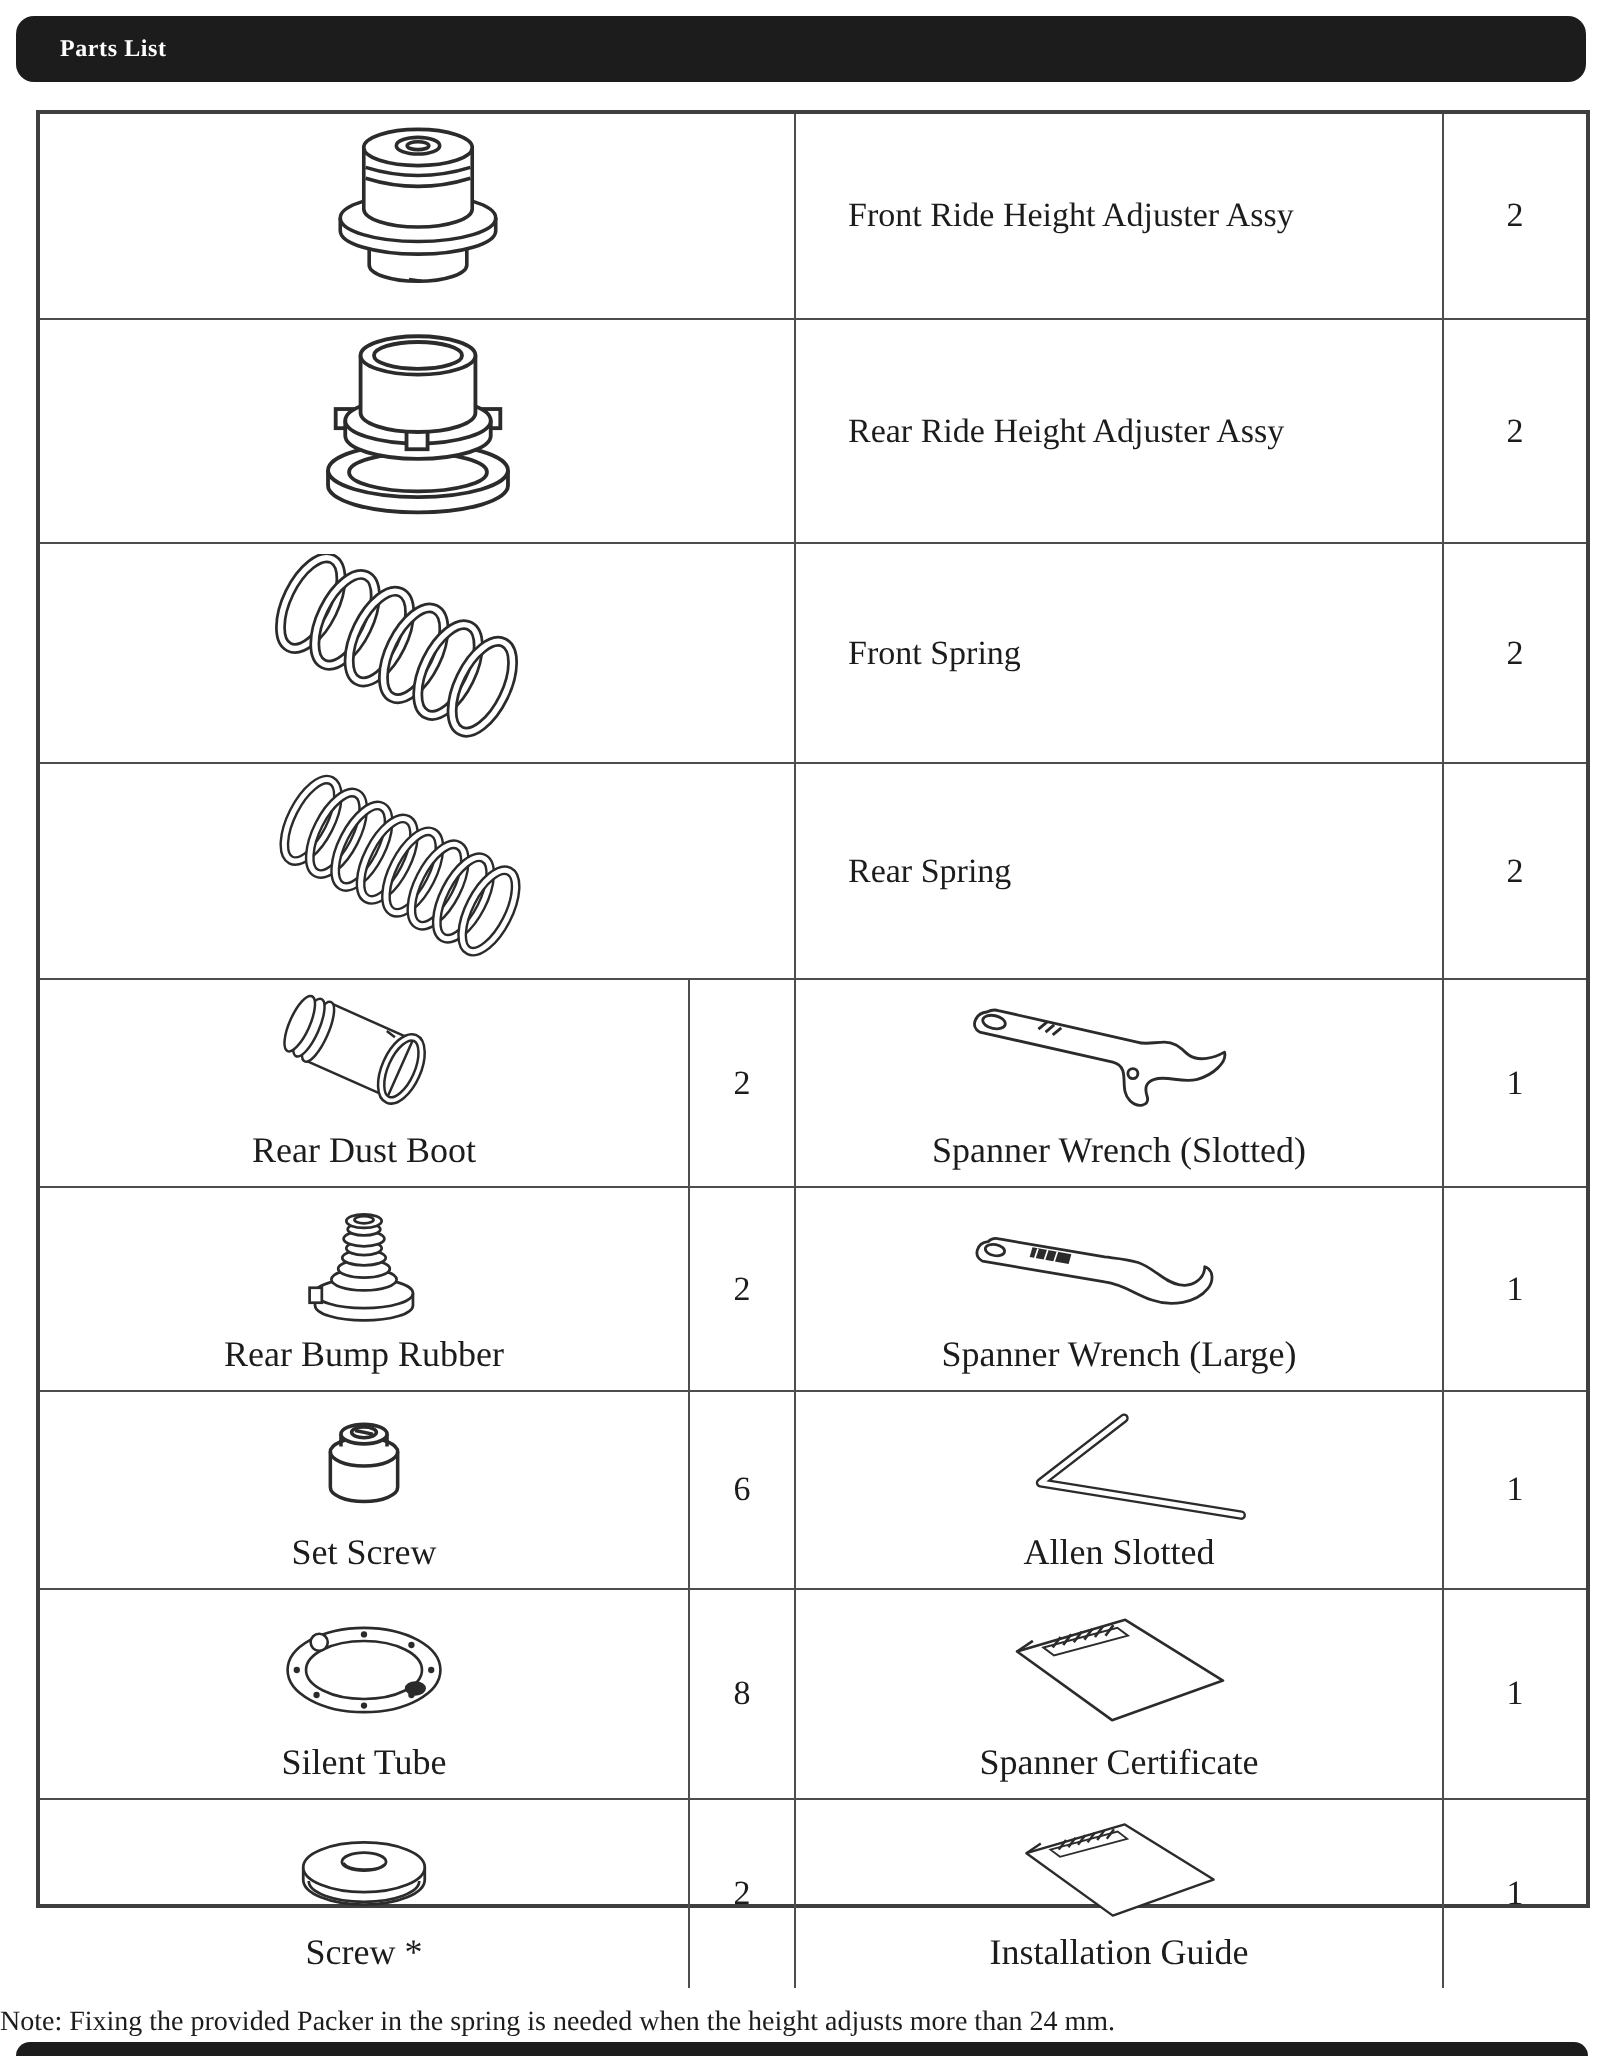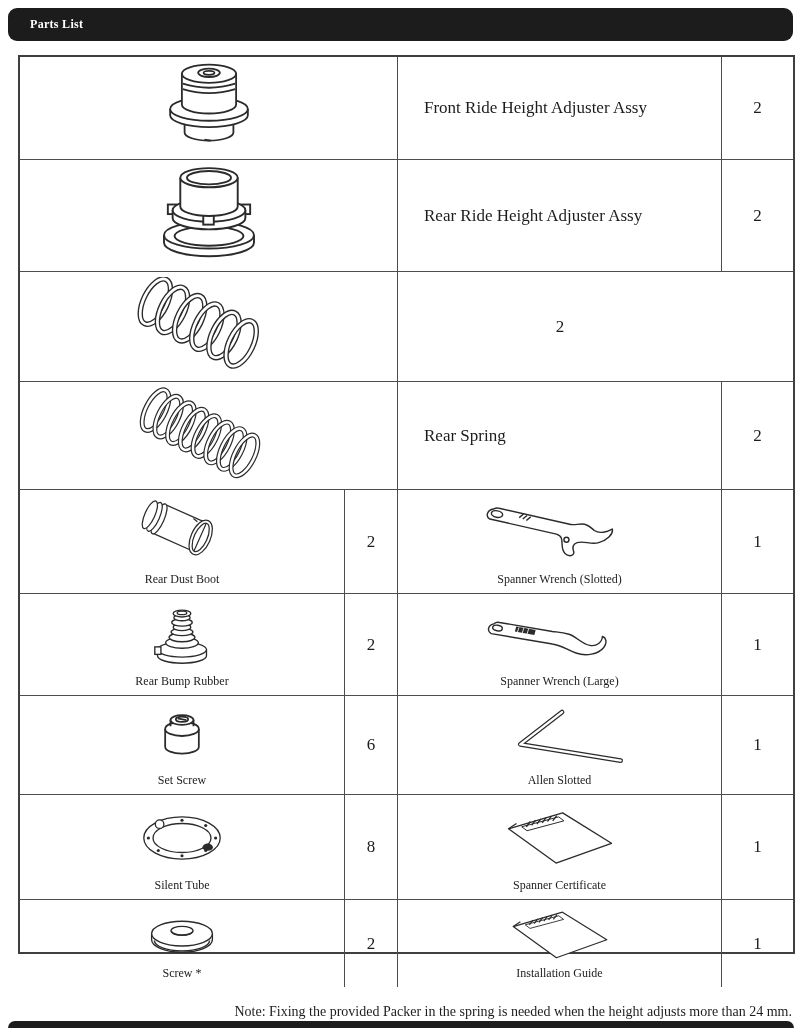--- a/index.html
+++ b/index.html
@@ -24,24 +24,24 @@
   .row.last{border-bottom:none;flex:1;}
   .row.full{grid-template-columns:378px 324px 1fr;}
   .row.split{grid-template-columns:325px 53px 324px 1fr;}
   .cell{border-right:1.5px solid #4d4d4d;box-sizing:border-box;display:flex;
         align-items:center;justify-content:center;min-width:0;overflow:hidden;}
   .cell.end{border-right:none;}
   .cell.name-left{justify-content:flex-start;padding-left:26px;font-size:17px;}
   .cell.qty{font-size:17px;}
   .cell.item{flex-direction:column;padding:5px 4px 4px;}
   .cell.item .img{flex:1;display:flex;align-items:center;justify-content:center;width:100%;min-height:0;}
-  .cell.item .caption{font-size:12px;line-height:1.1;padding:2px 0 3px;}
+  .cell.item .caption{font-size:18px;line-height:1.1;padding:2px 0 3px;}
   .img svg{display:block;}
   .note{
-    position:absolute;left:0;top:1004px;width:792px;text-align:right;font-size:14px;color:#1c1c1c;
+    position:absolute;left:0;top:1004px;width:792px;font-size:14px;color:#1c1c1c;
   }
   .bottom-bar{
     position:absolute;left:8px;top:1021px;width:786px;height:7px;
     background:#1c1c1c;border-radius:9px 9px 0 0;
   }
   .ink{stroke:#2b2b2b;fill:none;stroke-width:2;}
   .inkw{stroke:#2b2b2b;fill:#ffffff;stroke-width:2;}
 </style>
 </head>
 <body>
@@ -121,20 +121,21 @@
                 <ellipse cx="84" cy="0" rx="13" ry="27" stroke="#fff" stroke-width="3" fill="none"></ellipse>
               </g>
             <g>
                 <ellipse cx="105" cy="0" rx="13" ry="27" stroke="#2b2b2b" stroke-width="6" fill="none"></ellipse>
                 <ellipse cx="105" cy="0" rx="13" ry="27" stroke="#fff" stroke-width="3" fill="none"></ellipse>
               </g>
           </g>
         </svg>
       </div>
     </div>
+    <div class="cell name-left">Front Spring</div>
     <div class="cell qty end">2</div>
   </div>
 
   <div class="row full" style="height:108px">
     <div class="cell item">
       <div class="img">
         <svg width="158" height="98" viewBox="0 0 170 110">
           <g transform="translate(25,26) rotate(27)">
             <g>
                 <ellipse cx="0" cy="0" rx="11" ry="25" stroke="#2b2b2b" stroke-width="5.5" fill="none"></ellipse>

